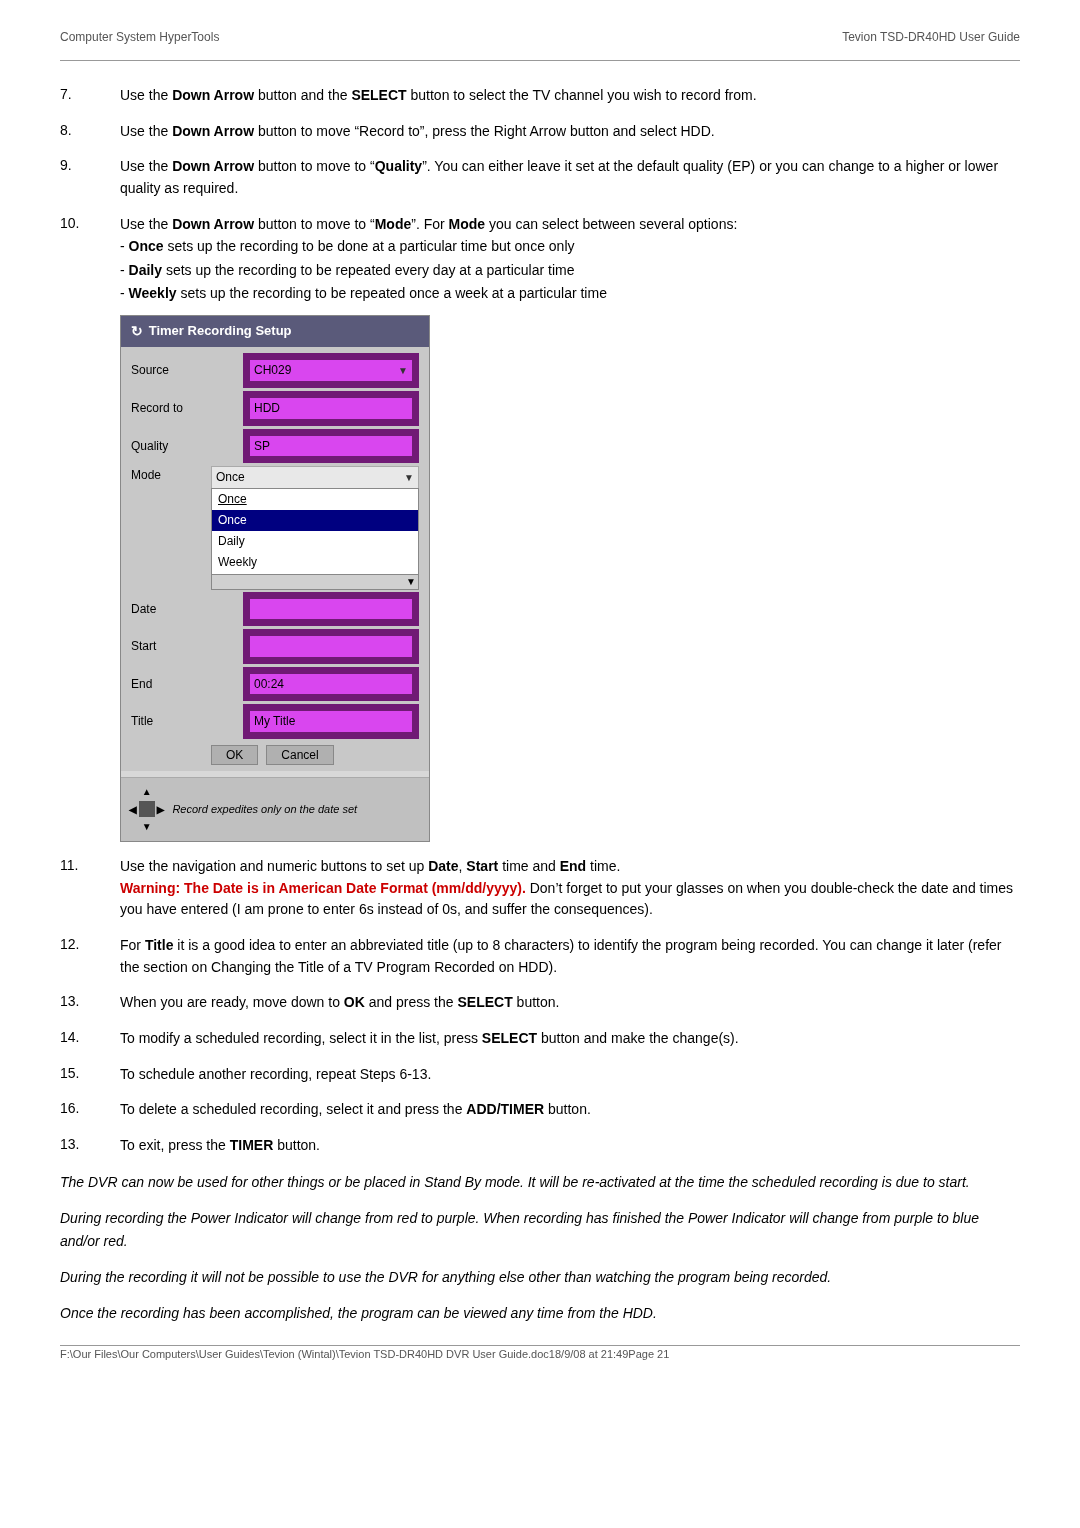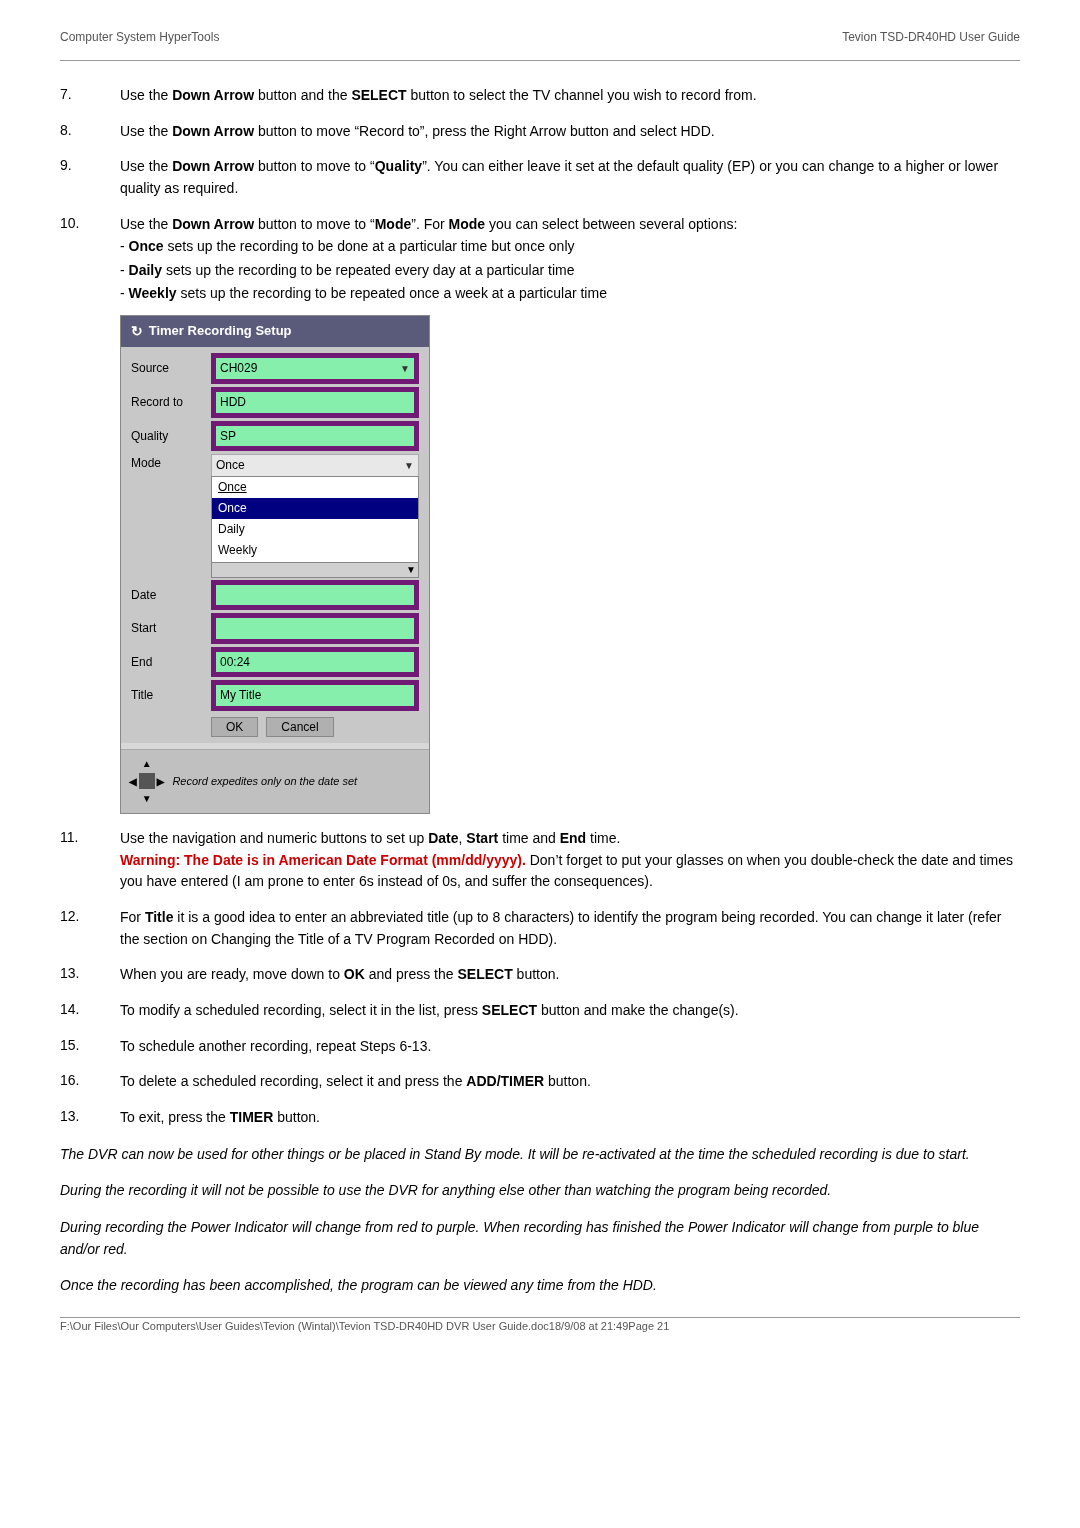--- a/index.html
+++ b/index.html
@@ -84,25 +84,26 @@
       margin-bottom: 3px;
       min-height: 22px;
     }
     .timer-label {
       width: 80px;
       font-size: 12px;
       color: #000;
     }
     .timer-value {
       flex: 1;
-      background: #86efac;
-      border: 5px solid #701a75;
+      background: #d946ef;
+      border: 7px solid #701a75;
       padding: 1px 4px;
       font-size: 12px;
       min-height: 18px;
+      margin-left: 32px;
     }
     .timer-value-dropdown {
       display: flex;
       align-items: center;
       justify-content: space-between;
     }
     .dropdown-arrow {
       font-size: 10px;
       color: #333;
     }
@@ -405,22 +406,22 @@
     </div>
 
     <div class="list-item">
       <div class="list-num">13.</div>
       <div class="list-text">
         To exit, press the <b>TIMER</b> button.
       </div>
     </div>
 
     <p class="para-text">The DVR can now be used for other things or be placed in Stand By mode. It will be re-activated at the time the scheduled recording is due to start.</p>
+    <p class="para-text">During recording the Power Indicator will change from red to purple. When recording has finished the Power Indicator will change from purple to blue and/or red.</p>
     <p class="para-text">During the recording it will not be possible to use the DVR for anything else other than watching the program being recorded.</p>
-    <p class="para-text">During recording the Power Indicator will change from red to purple. When recording has finished the Power Indicator will change from purple to blue and/or red.</p>
     <p class="para-text">Once the recording has been accomplished, the program can be viewed any time from the HDD.</p>
   </div>
 
   <div class="footer-bar">
     <span>F:\Our Files\Our Computers\User Guides\Tevion (Wintal)\Tevion TSD-DR40HD DVR User Guide.doc</span>
     <span>18/9/08 at 21:49</span>
     <span>Page 21</span>
   </div>
 </div>
 

